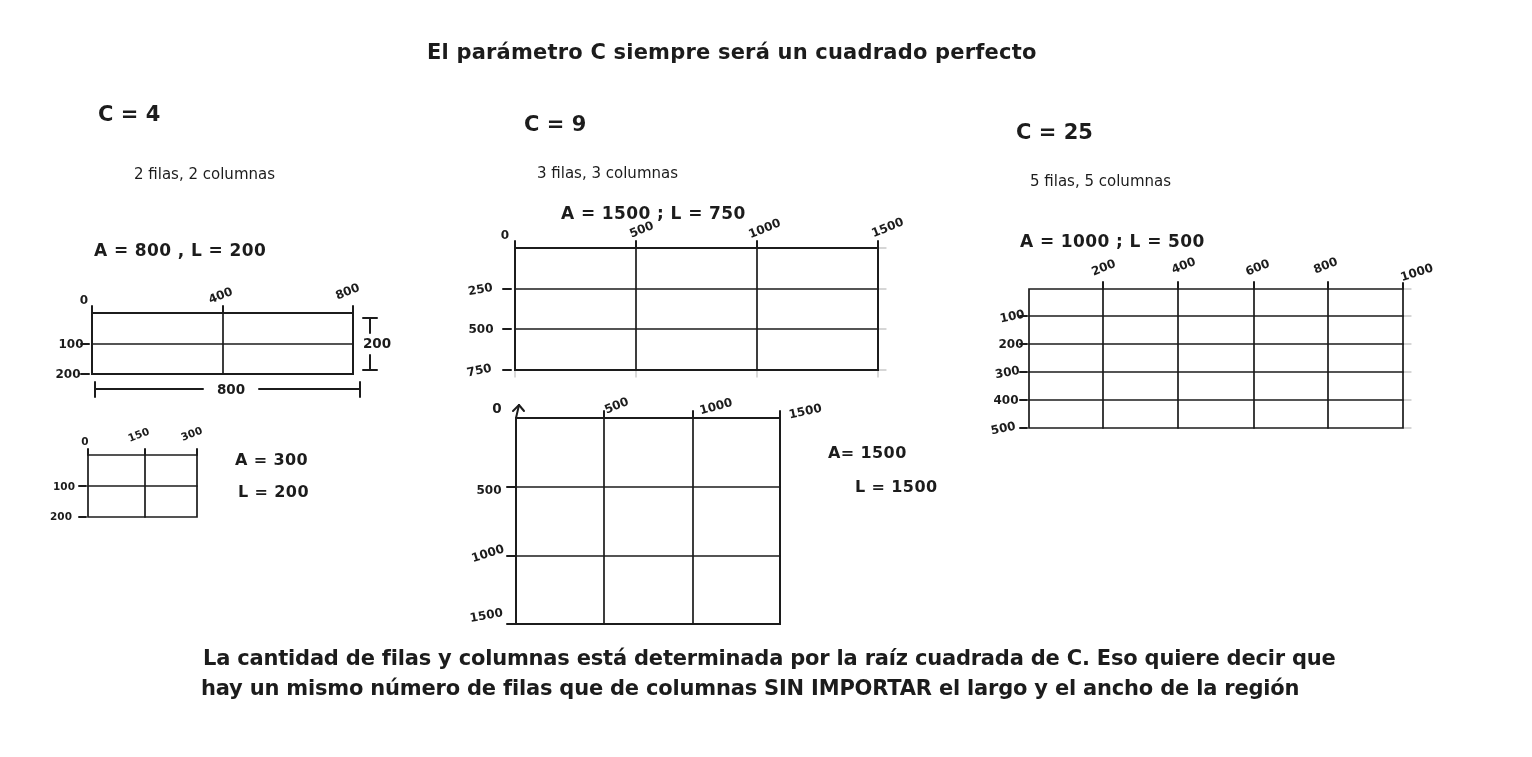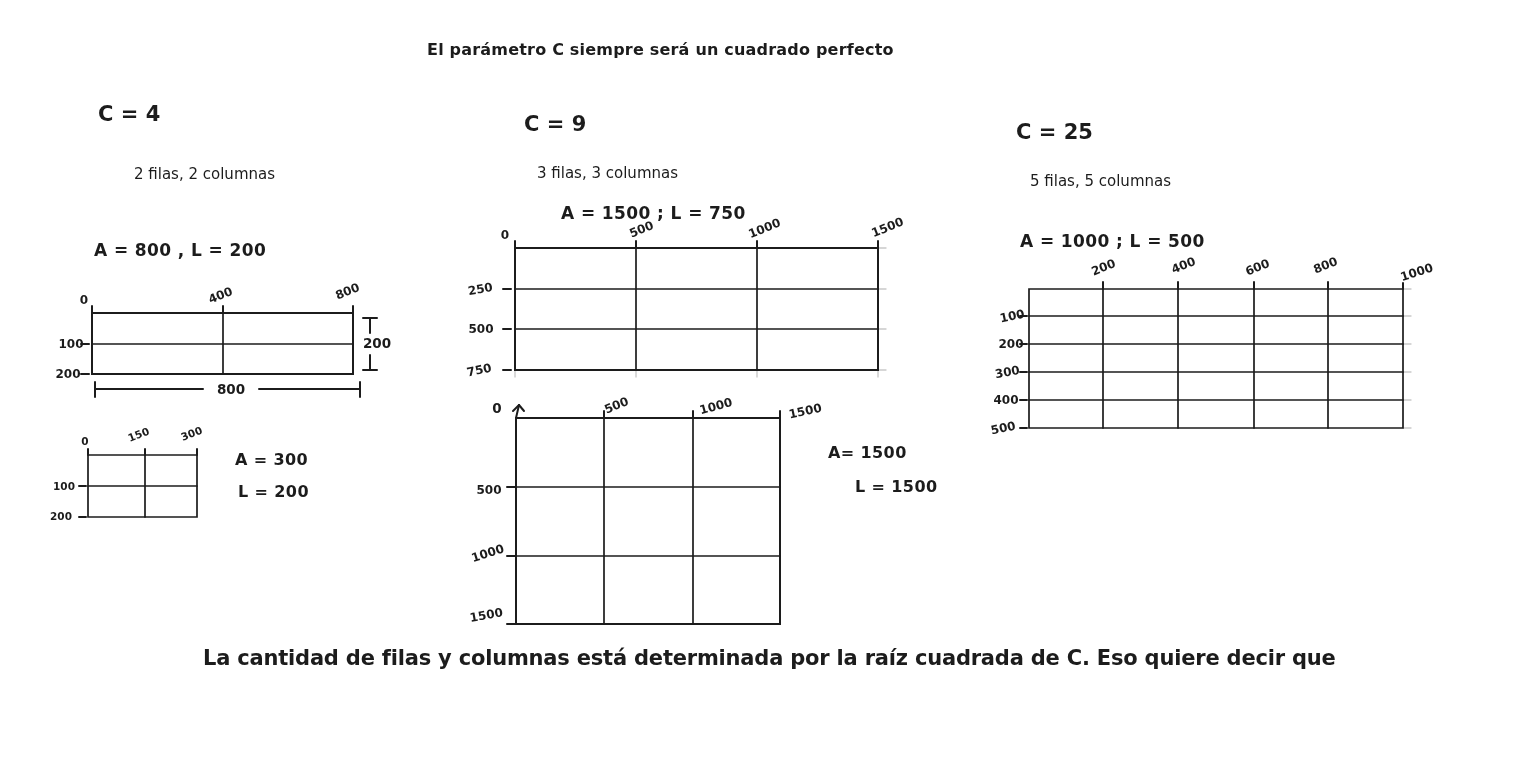--- a/index.html
+++ b/index.html
@@ -1,21 +1,21 @@
 <!DOCTYPE html>
 <html><head>
 <meta charset="utf-8">
 <style>
   html,body{margin:0;padding:0;background:#ffffff;}
   .canvas{
     position:relative;width:1532px;height:757px;background:#ffffff;
     font-family:"DejaVu Sans","Liberation Sans",sans-serif;color:#1c1c1c;overflow:hidden;
   }
   .txt{position:absolute;white-space:nowrap;color:#1c1c1c;}
-  .title{font-size:16px;font-weight:600;letter-spacing:.2px;}
+  .title{font-size:21px;font-weight:600;letter-spacing:.2px;}
   .clabel{font-size:21px;font-weight:600;}
   .dims{font-size:15px;font-weight:500;text-align:right;}
   .params{font-size:17px;font-weight:700;letter-spacing:.4px;}
   .annot{font-size:16px;font-weight:700;letter-spacing:.4px;}
   .footer-line{font-size:21px;font-weight:600;letter-spacing:-0.2px;}
   svg.fig{position:absolute;overflow:visible;}
   svg.fig line, svg.fig path{stroke:#1c1c1c;stroke-width:2;stroke-linecap:round;fill:none;}
   svg.fig .thin{stroke-width:1.7;}
   svg.fig .faint{stroke:#c9c9c9;stroke-width:1.4;}
   svg.fig text{fill:#1c1c1c;font-family:"DejaVu Sans","Liberation Sans",sans-serif;font-weight:700;font-size:12px;}
@@ -213,14 +213,15 @@
       <text x="448" y="21" text-anchor="middle" transform="rotate(-18 448 21)">1000</text>
       <text x="43" y="65" text-anchor="middle" transform="rotate(-12 43 65)">100</text>
       <text x="41" y="93" text-anchor="middle">200</text>
       <text x="38" y="121" text-anchor="middle" transform="rotate(-10 38 121)">300</text>
       <text x="36" y="149" text-anchor="middle">400</text>
       <text x="34" y="177" text-anchor="middle" transform="rotate(-12 34 177)">500</text>
     </g>
   </svg>
 
   <div class="txt footer-line" style="left:203px;top:646px;">La cantidad de filas y columnas está determinada por la raíz cuadrada de C. Eso quiere decir que</div>
+  <div class="txt footer-line" style="left:201px;top:676px;">hay un mismo número de filas que de columnas SIN IMPORTAR el largo y el ancho de la región</div>
 
 </div>
 
 </body></html>

